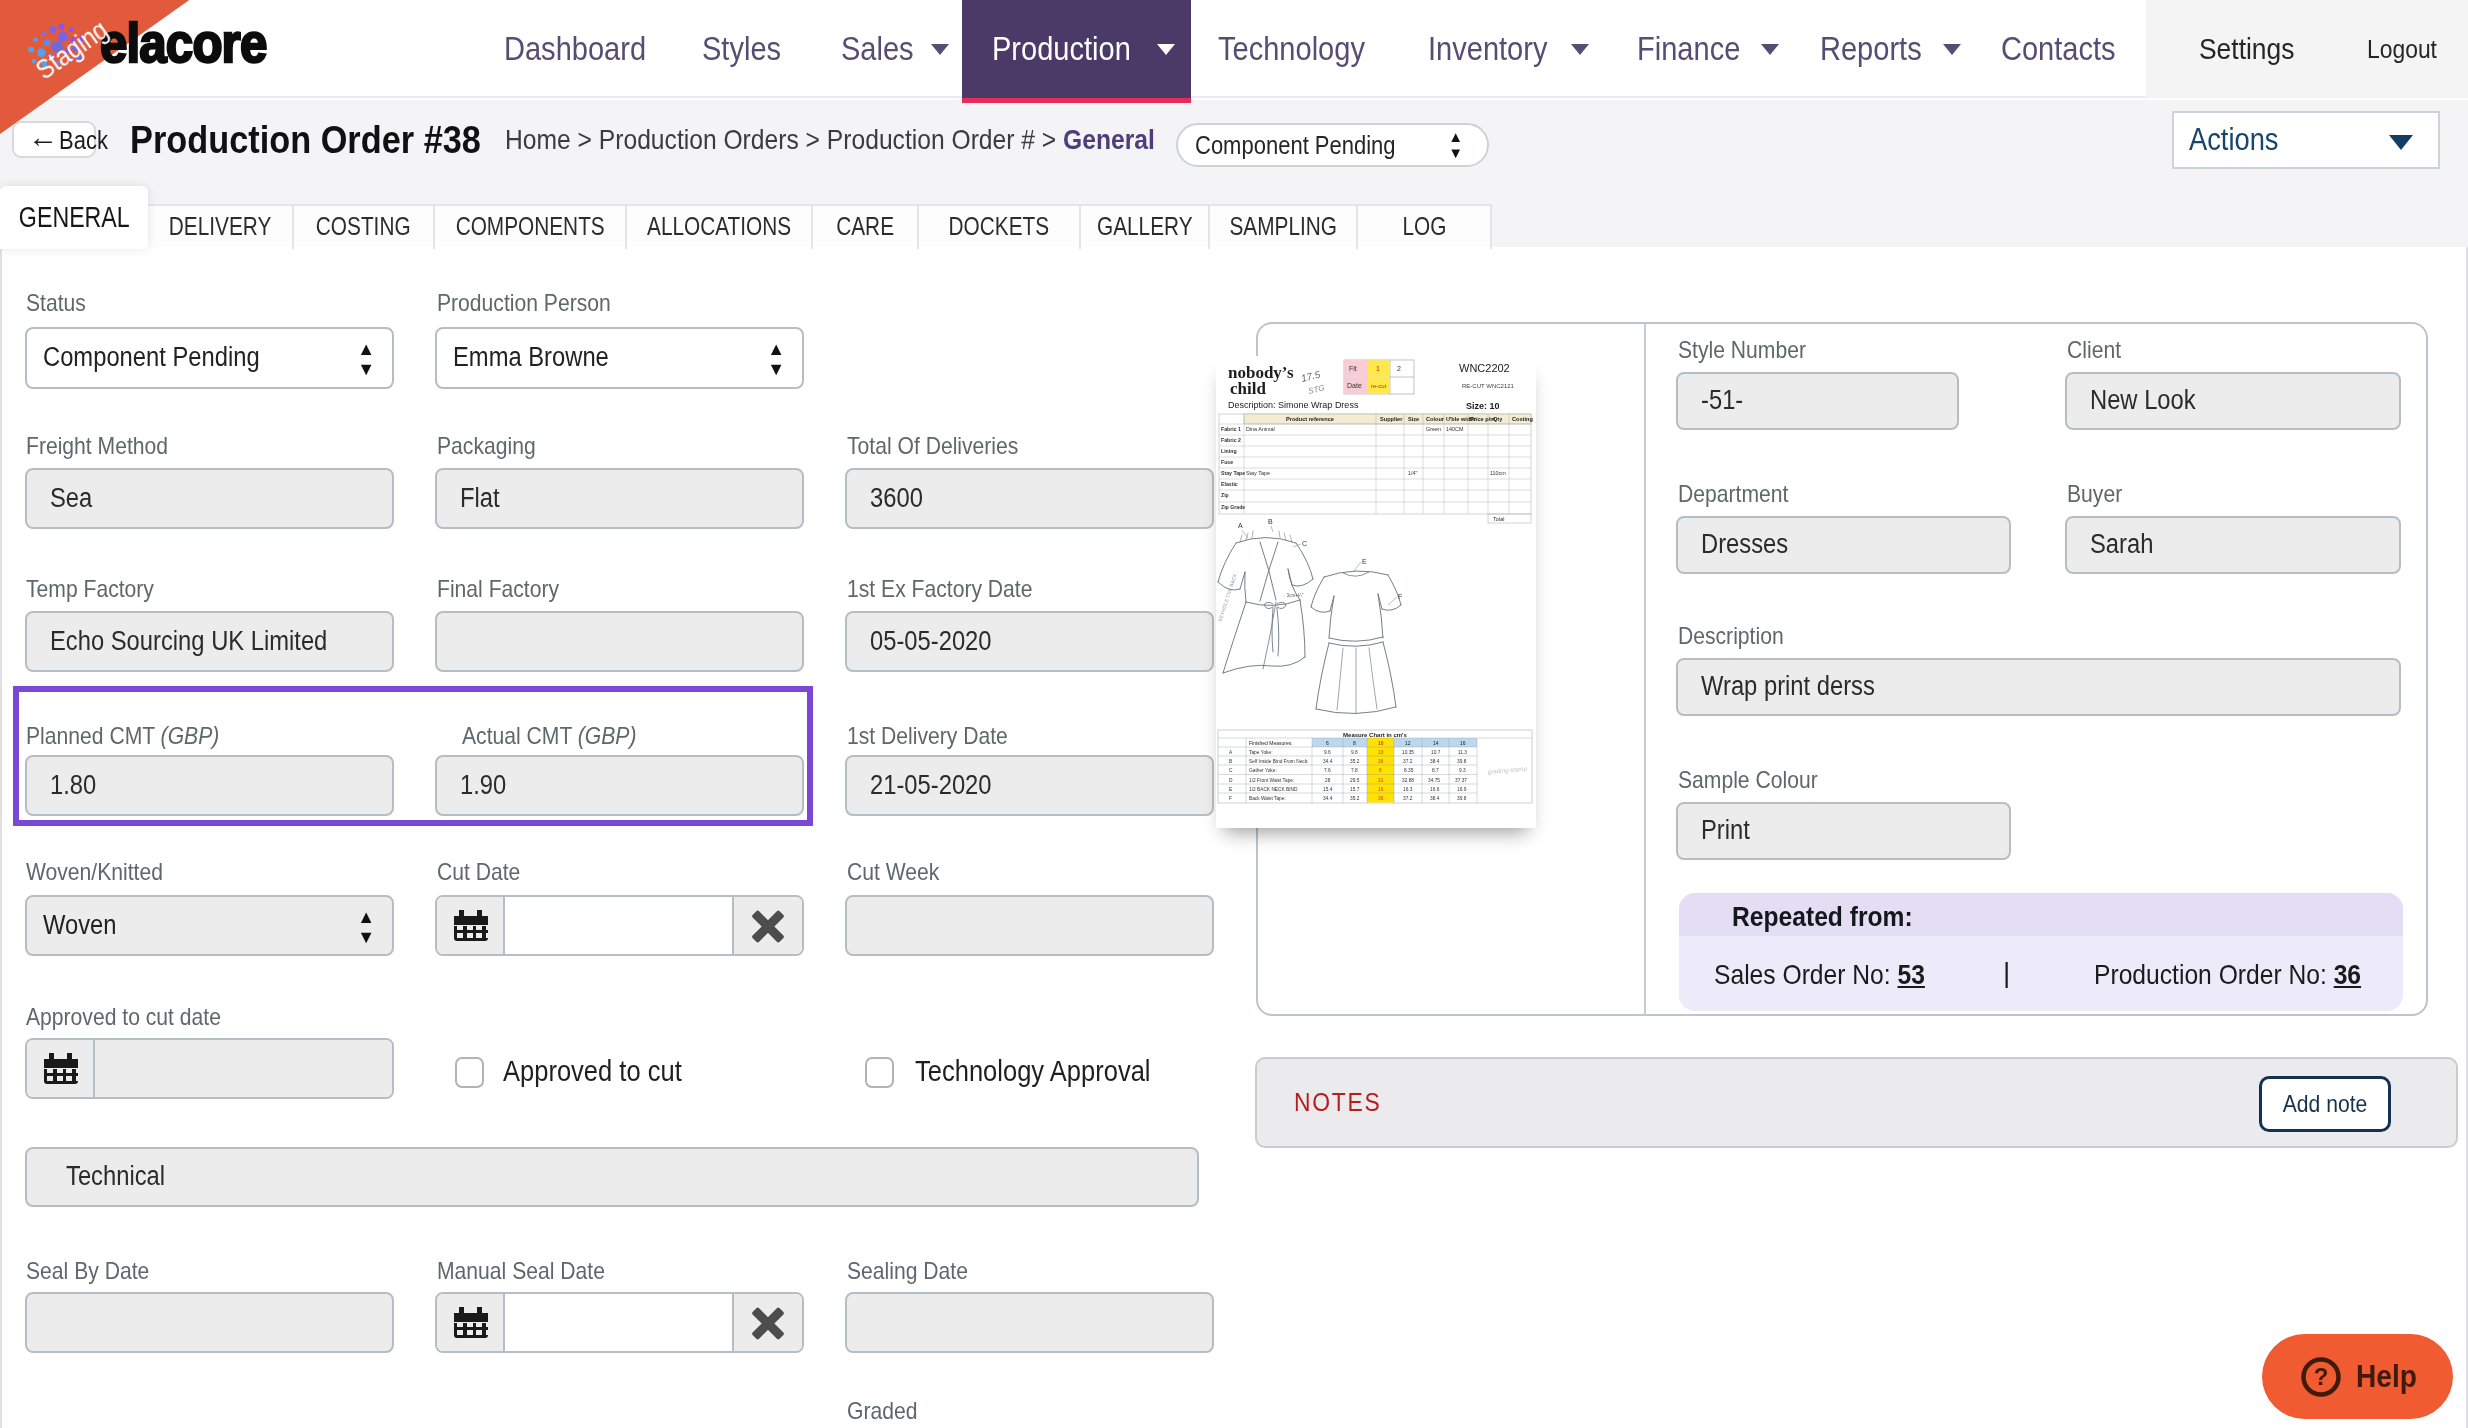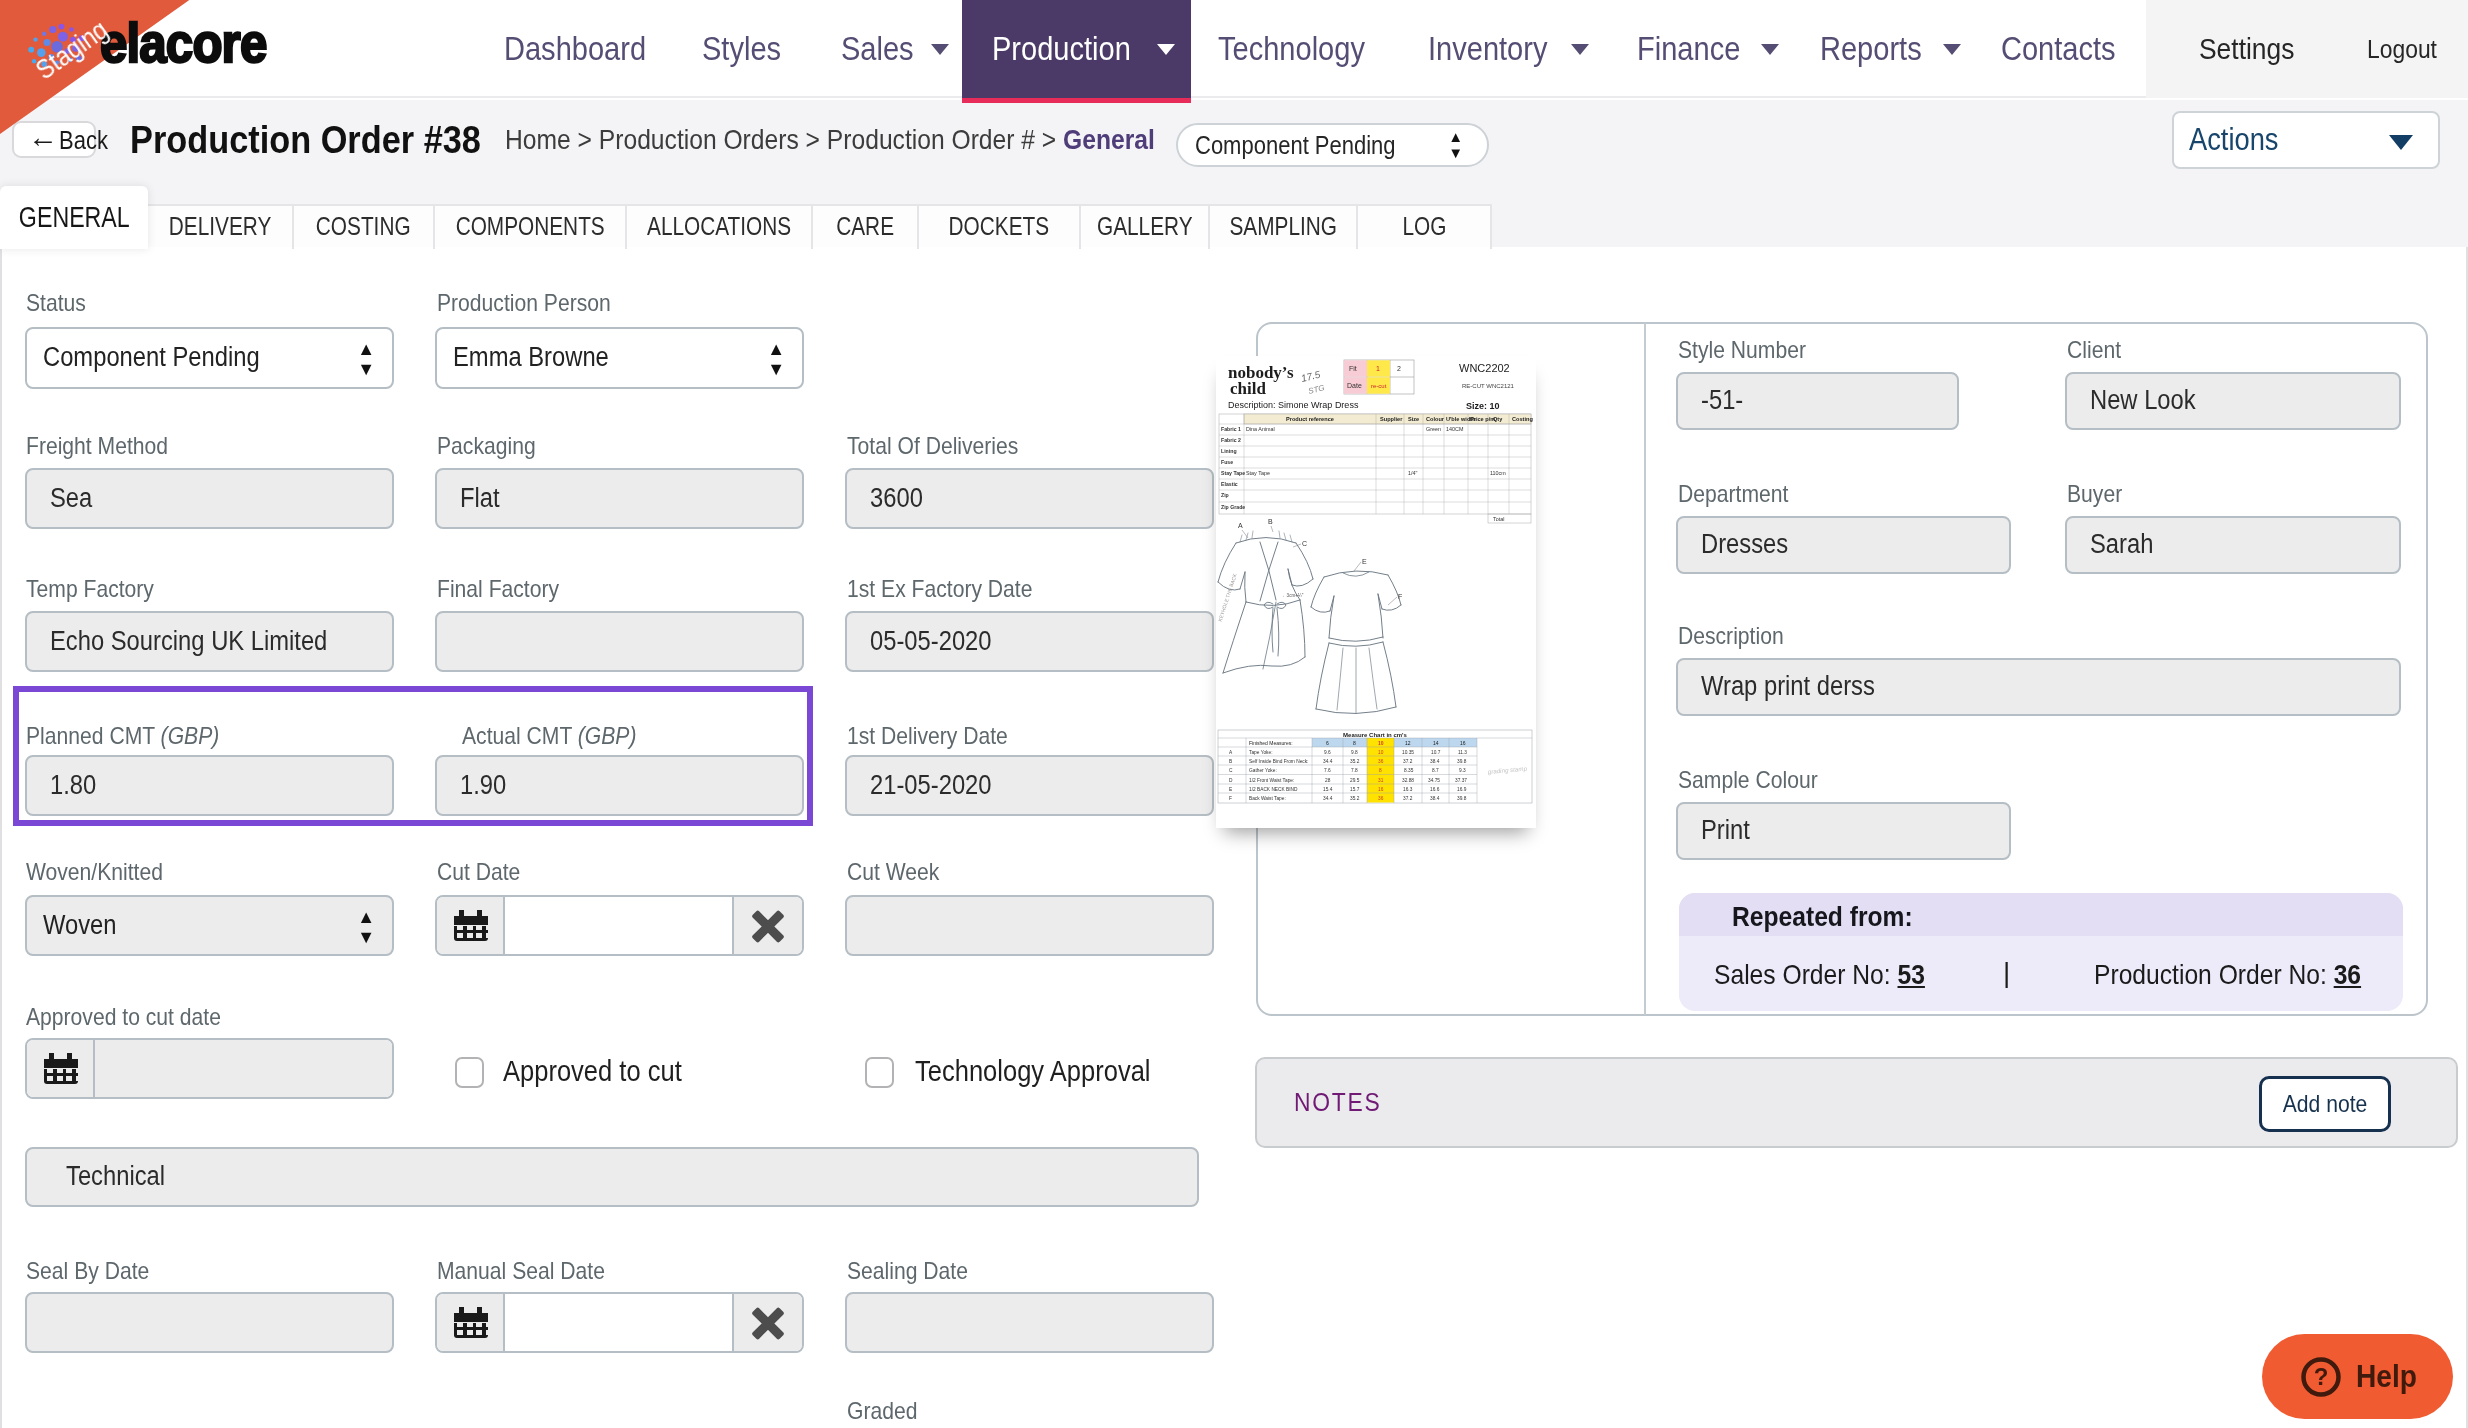--- a/index.html
+++ b/index.html
@@ -30,21 +30,21 @@
   #strip { position:absolute; left:0; top:100px; width:2468px; height:147px; background:#f4f4f7; }
   #backbtn { position:absolute; left:12px; top:121px; width:84px; height:37px; background:#fff;
     border:2px solid #d9d9db; border-radius:9px; font-size:25px; color:#1a1a1a; line-height:32px; z-index:1;}
   #title { position:absolute; left:130px; top:118px; font-size:39px; font-weight:700; color:#111; z-index:1;}
   #crumbs { position:absolute; left:505px; top:124px; font-size:28px; color:#3c3c3c; z-index:1;}
   #crumbs b { color:#4e3d78; }
   #pill { position:absolute; left:1176px; top:123px; width:313px; height:44px; border:2px solid #cdd2d6;
     border-radius:24px; background:#fff; font-size:25px; color:#262626; line-height:40px; padding-left:17px; z-index:1;}
   #pill .spin { position:absolute; right:24px; top:4px; font-size:15px; line-height:16px; color:#111; transform:translateZ(0); }
   #actions { position:absolute; left:2172px; top:111px; width:268px; height:58px; background:#fff;
-    border:2px solid #ced3d7; border-radius:8px; font-size:31px; color:#17456b; line-height:54px; padding-left:15px; z-index:1;}
+    border:2px solid #ced3d7; border-radius:0; font-size:31px; color:#17456b; line-height:54px; padding-left:15px; z-index:1;}
   #actions .dcaret { position:absolute; right:25px; top:22px; width:0; height:0; border-left:12px solid transparent;
     border-right:12px solid transparent; border-top:15px solid #123e66; }
   #tabrow { position:absolute; left:0; top:204px; height:43px; width:1492px; background:#fdfdfe;
     border-top:2px solid #e5e5e8; z-index:1; }
   .tab { position:absolute; top:0; height:43px; border-right:2px solid #e5e5e8; font-size:26px;
     color:#2c2c2c; text-align:center; line-height:40px; }
   .tab .tc, #gen-tab .tc { transform:scaleX(.8) translateZ(0); }
   #gen-tab { position:absolute; left:0px; top:186px; width:148px; height:63px; background:#fff; z-index:4;
     border-radius:6px 6px 0 0; box-shadow:0 0 10px rgba(0,0,0,0.10); font-size:29px; color:#161616;
     text-align:center; line-height:63px; }
@@ -408,21 +408,21 @@
 <div class="lbl" style="left:1678px;top:766px"><span class="t">Sample Colour</span></div>
 <div class="inp" style="left:1676px;top:802px;width:335px;height:58px;line-height:53px"><span class="t">Print</span></div>
 <div class="abs" style="left:1679px;top:893px;width:724px;height:118px;background:#edeafa;border-radius:16px;z-index:1"></div>
 <div class="abs" style="left:1679px;top:893px;width:724px;height:43px;background:#e3def3;border-radius:16px 16px 0 0;z-index:1"></div>
 <div class="abs" style="left:1732px;top:901px;font-size:28px;font-weight:700;color:#16161d;z-index:1"><span class="t">Repeated from:</span></div>
 <div class="abs" style="left:1714px;top:959px;font-size:28px;color:#1b1b1b;z-index:1"><span class="t">Sales Order No: <b style="text-decoration:underline">53</b></span></div>
 <div class="abs" style="left:2003px;top:957px;font-size:28px;color:#1b1b1b;z-index:1">|</div>
 <div class="abs" style="left:2094px;top:959px;font-size:28px;color:#1b1b1b;z-index:1"><span class="t">Production Order No: <b style="text-decoration:underline">36</b></span></div>
 
 <div class="abs" style="left:1255px;top:1057px;width:1203px;height:91px;background:#ebebed;border:2px solid #c9ccce;border-radius:10px;z-index:1"></div>
-<div class="abs" style="left:1294px;top:1087px;font-size:26px;color:#701a75;letter-spacing:2px;z-index:1"><span class="t">NOTES</span></div>
+<div class="abs" style="left:1294px;top:1087px;font-size:26px;color:#b91c1c;letter-spacing:2px;z-index:1"><span class="t">NOTES</span></div>
 <div class="abs" style="left:2259px;top:1076px;width:132px;height:56px;background:#fff;border:3px solid #16304f;border-radius:10px;font-size:24px;color:#16324e;text-align:center;line-height:49px;z-index:1"><span class="tc">Add note</span></div>
 
 <div class="abs" style="left:2262px;top:1334px;width:191px;height:85px;background:#f15b31;border-radius:43px;z-index:8">
   <svg class="abs" style="left:38px;top:22px" width="42" height="42" viewBox="0 0 42 42">
     <circle cx="21" cy="21" r="17.5" fill="none" stroke="#401a0d" stroke-width="4.5"></circle>
     <text x="21" y="29" font-size="24" font-weight="700" fill="#401a0d" text-anchor="middle" font-family="Liberation Sans">?</text>
   </svg>
   <div class="abs" style="left:94px;top:24px;font-size:32px;font-weight:700;color:#401a0d"><span class="t">Help</span></div>
 </div>
 <div id="ribbon"></div>

